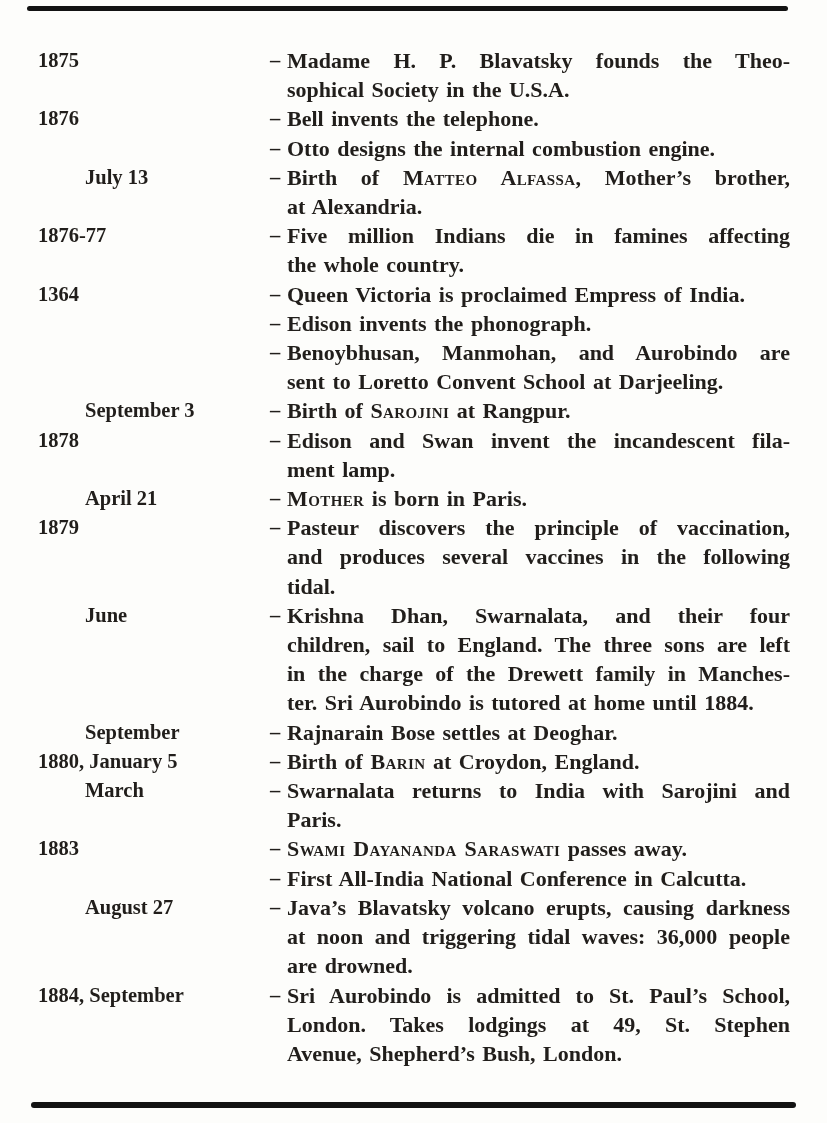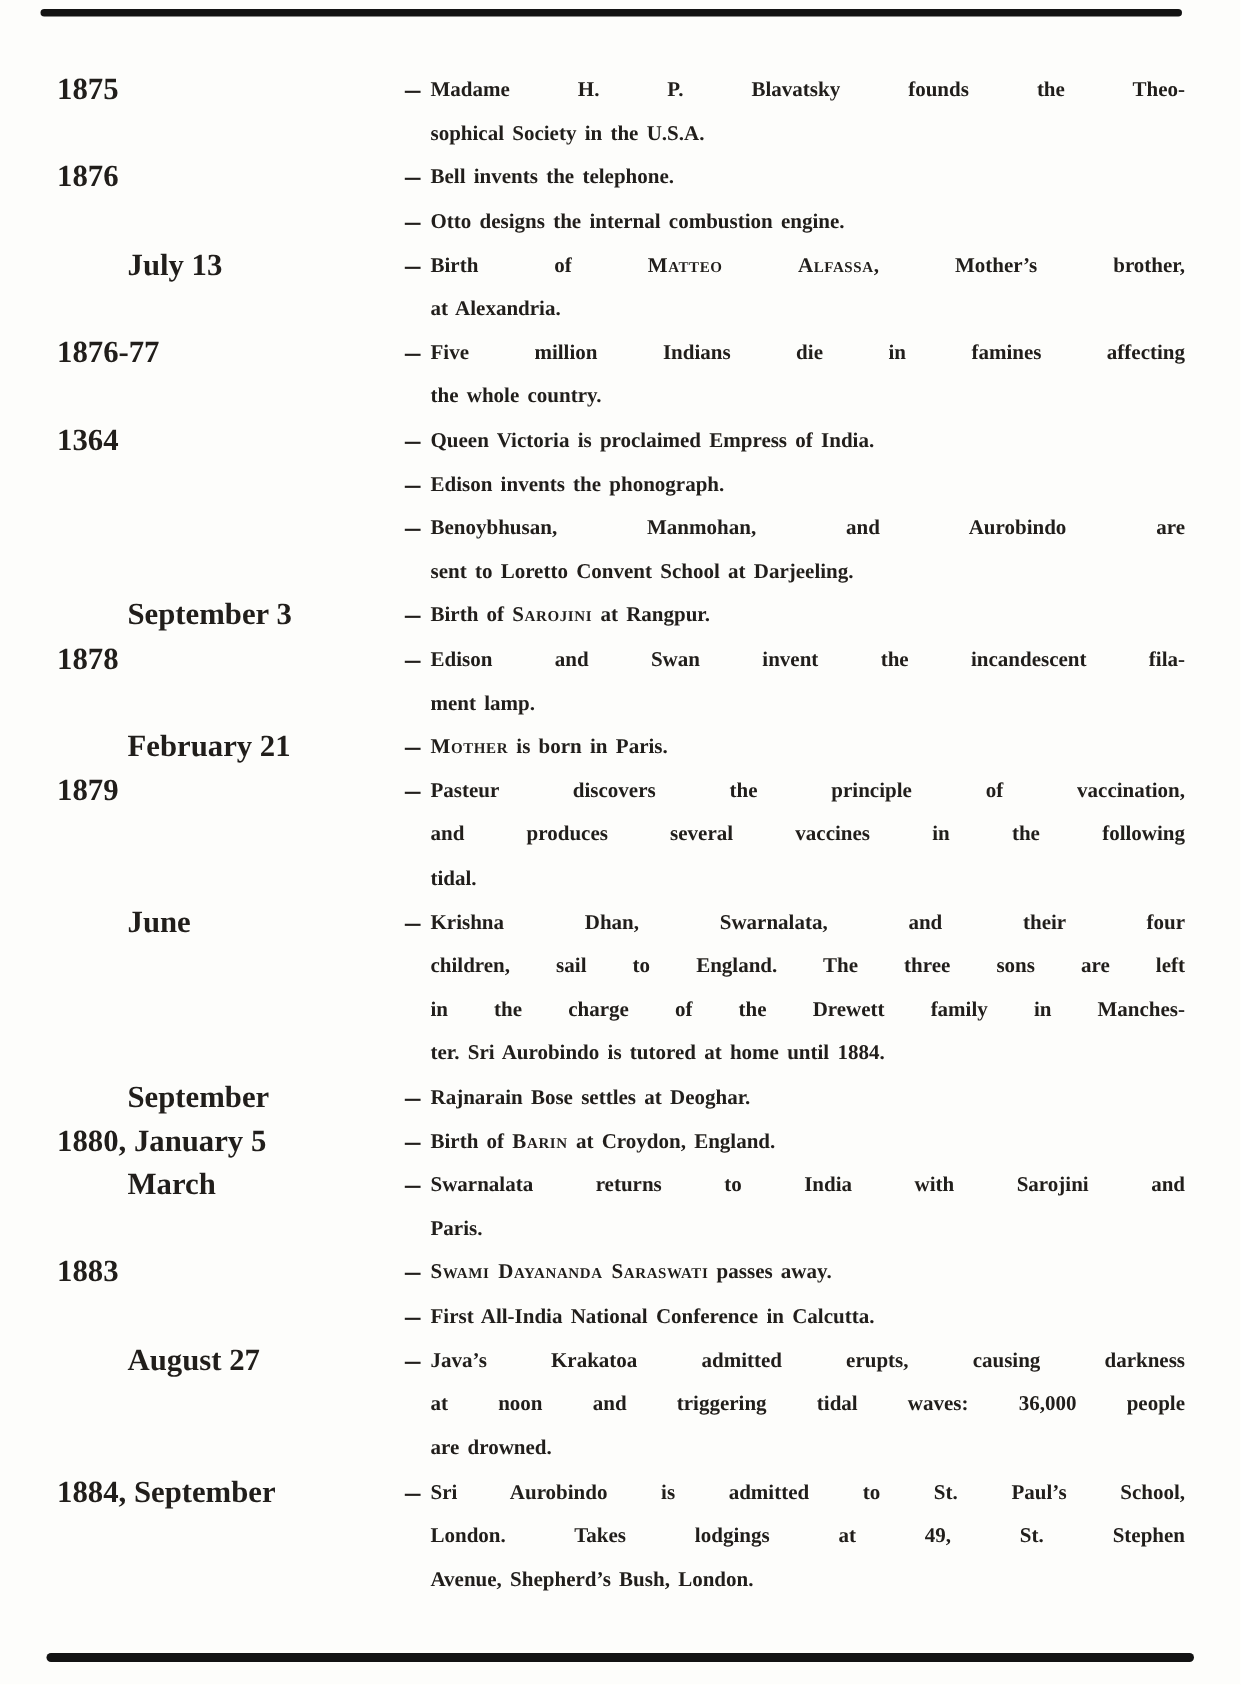--- a/index.html
+++ b/index.html
@@ -8,21 +8,21 @@
     background:var(--paper,#fdfdfb);
     font-family:"Liberation Serif","DejaVu Serif",serif;
     font-weight:700;color:var(--ink,#211e1b);
   }
   .rule{position:absolute;background:var(--rule,#131313);}
   .rule-top{left:27px;top:6px;width:761px;height:5px;border-radius:3px;}
   .rule-bottom{left:31px;top:1102px;width:765px;height:6px;border-radius:3px;}
   .chron{position:absolute;left:287px;top:46px;width:503px;}
   .event{position:relative;}
   .line{
-    font-size:14px;line-height:29.2px;
+    font-size:22px;line-height:29.2px;
     text-align:justify;text-align-last:justify;
   }
   .line.last{text-align-last:left;word-spacing:2px;}
   .dash{
     position:absolute;left:-17px;top:0;
     font-size:20.5px;line-height:29.2px;
   }
   .date{
     position:absolute;top:0;white-space:nowrap;
     font-size:20.5px;line-height:29.2px;text-align:right;
@@ -83,21 +83,21 @@
         <span class="dash">–</span>
         <div class="line last"><span>Birth of </span><span class="sc">Sarojini</span><span> at Rangpur.</span></div>
       </div>
       <div class="event">
         <span class="date lvl-year">1878</span>
         <span class="dash">–</span>
         <div class="line"><span>Edison and Swan invent the incandescent fila-</span></div>
         <div class="line last"><span>ment lamp.</span></div>
       </div>
       <div class="event">
-        <span class="date lvl-sub">February 21</span>
+        <span class="date lvl-sub">April 21</span>
         <span class="dash">–</span>
         <div class="line last"><span class="sc">Mother</span><span> is born in Paris.</span></div>
       </div>
       <div class="event">
         <span class="date lvl-year">1879</span>
         <span class="dash">–</span>
         <div class="line"><span>Pasteur discovers the principle of vaccination,</span></div>
         <div class="line"><span>and produces several vaccines in the following</span></div>
         <div class="line last"><span>tidal.</span></div>
       </div>
@@ -130,21 +130,21 @@
         <span class="dash">–</span>
         <div class="line last"><span class="sc">Swami Dayananda Saraswati</span><span> passes away.</span></div>
       </div>
       <div class="event">
         <span class="dash">–</span>
         <div class="line last"><span>First All-India National Conference in Calcutta.</span></div>
       </div>
       <div class="event">
         <span class="date lvl-sub">August 27</span>
         <span class="dash">–</span>
-        <div class="line"><span>Java’s Krakatoa admitted erupts, causing darkness</span></div>
+        <div class="line"><span>Java’s Blavatsky volcano erupts, causing darkness</span></div>
         <div class="line"><span>at noon and triggering tidal waves: 36,000 people</span></div>
         <div class="line last"><span>are drowned.</span></div>
       </div>
       <div class="event">
         <span class="date lvl-year">1884, September</span>
         <span class="dash">–</span>
         <div class="line"><span>Sri Aurobindo is admitted to St. Paul’s School,</span></div>
         <div class="line"><span>London. Takes lodgings at 49, St. Stephen</span></div>
         <div class="line last"><span>Avenue, Shepherd’s Bush, London.</span></div>
       </div>

